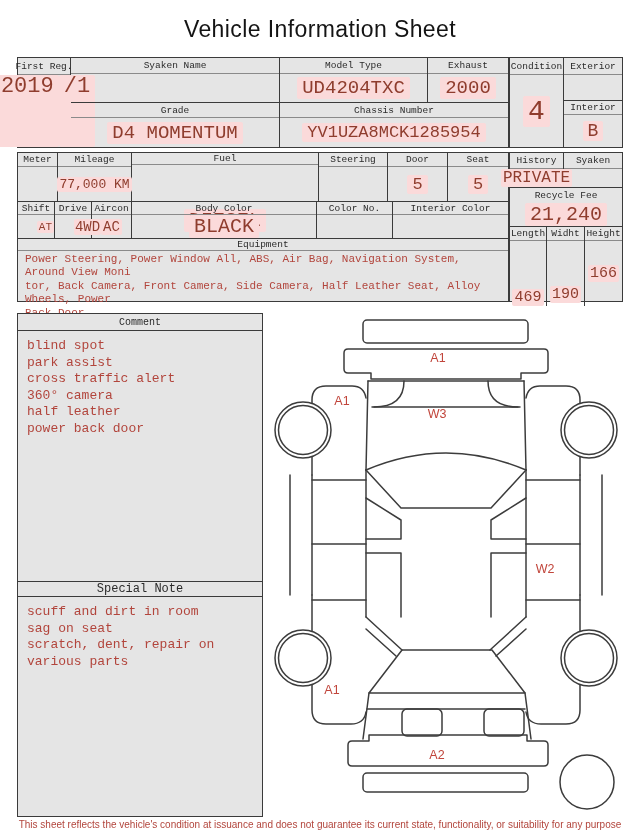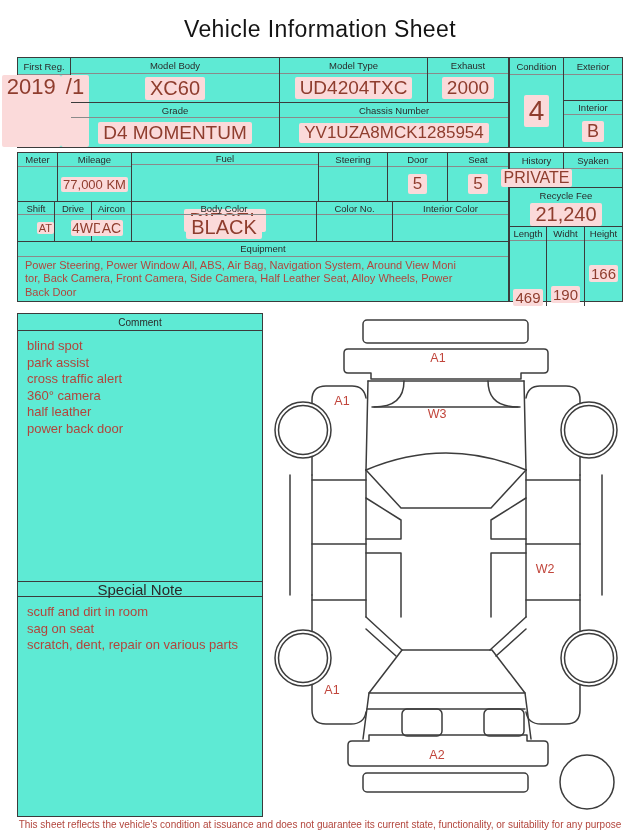--- a/index.html
+++ b/index.html
@@ -1,21 +1,21 @@
 <!DOCTYPE html>
 <html><head>
 <meta charset="utf-8">
 <style>
   html,body{margin:0;padding:0;background:#fff;}
   .sheet{position:relative;width:640px;height:835px;background:#fff;overflow:hidden;
          font-family:"Liberation Sans",sans-serif;}
   .title{position:absolute;top:16px;left:0;width:640px;text-align:center;
          font-size:23px;font-weight:500;color:#141414;letter-spacing:.4px;}
-  .box{position:absolute;border:1.5px solid #3b3b3b;background:#5eead4;box-sizing:border-box;
-       display:flex;}
+  .box{position:absolute;border:1.5px solid #3b3b3b;background:#e5e5e5;box-sizing:border-box;
+       display:flex;font-family:Liberation Mono, monospace;}
   .col{display:flex;flex-direction:column;box-sizing:border-box;}
   .row{display:flex;box-sizing:border-box;}
   .brd{border-right:1px solid #3b3b3b;}
   .bbd{border-bottom:1px solid #3b3b3b;}
   .hdr{font-size:9.5px;color:#2a2a2a;display:flex;align-items:center;justify-content:center;
        box-sizing:border-box;white-space:nowrap;}
   .u{border-bottom:1px solid #8a8a8a;}
   .val{color:#8f3d2e;display:flex;align-items:center;justify-content:center;box-sizing:border-box;}
   .hl{background:#fbdada;padding:0 5px;border-radius:2px;white-space:nowrap;}
   .eqtext{font-size:11px;line-height:1.22;padding:2px 7px;color:#b2453c;}
@@ -40,24 +40,21 @@
     <div class="col brd" style="width:53px;">
       <div class="hdr u" style="height:17px;">First Reg.</div>
       <div class="fr-val">
         <span class="hl">2019</span>
         <span class="hl">/1</span>
       </div>
     </div>
     <div class="col" style="flex:1;">
       <div class="row bbd" style="height:45px;">
         <div class="col brd" style="width:209px;">
-          <div class="hdr u" style="height:16px;">Model Body</div>
-          <div class="val" style="flex:1;font-size:20px;">
-              <span class="hl">XC60</span>
-            </div>
+          <div class="hdr u" style="height:16px;">Syaken Name</div>
         </div>
         <div class="col brd" style="width:148px;">
           <div class="hdr u" style="height:16px;">Model Type</div>
           <div class="val" style="flex:1;font-size:19px;">
               <span class="hl">UD4204TXC</span>
             </div>
         </div>
         <div class="col" style="flex:1;">
           <div class="hdr u" style="height:16px;">Exhaust</div>
           <div class="val" style="flex:1;font-size:19px;">
@@ -220,21 +217,21 @@
   <div class="box" style="left:17px;top:313px;width:246px;height:504px;flex-direction:column;">
     <div class="hdr bbd" style="height:17px;font-size:10px;">Comment</div>
     <div class="notetext" style="height:236px;">
       <div>blind spot</div>
       <div>park assist</div>
       <div>cross traffic alert</div>
       <div>360° camera</div>
       <div>half leather</div>
       <div>power back door</div>
     </div>
-    <div class="hdr bbd" style="height:16px;font-size:15px;border-top:1px solid #3b3b3b;">Special Note</div>
+    <div class="hdr bbd" style="height:16px;font-size:12px;border-top:1px solid #3b3b3b;">Special Note</div>
     <div class="notetext" style="flex:1;">
       <div>scuff and dirt in room</div>
       <div>sag on seat</div>
       <div>scratch, dent, repair on various parts</div>
     </div>
   </div>
 
   <svg class="car" viewBox="0 0 360 505">
     <g class="outline">
 

